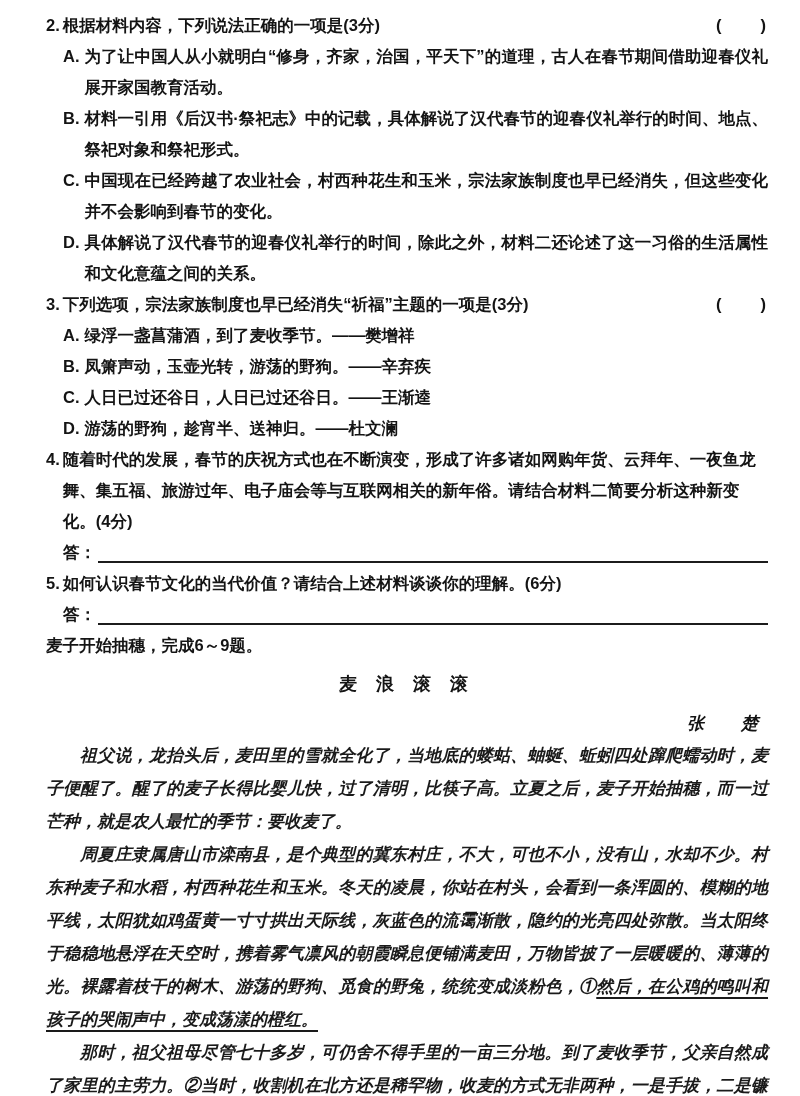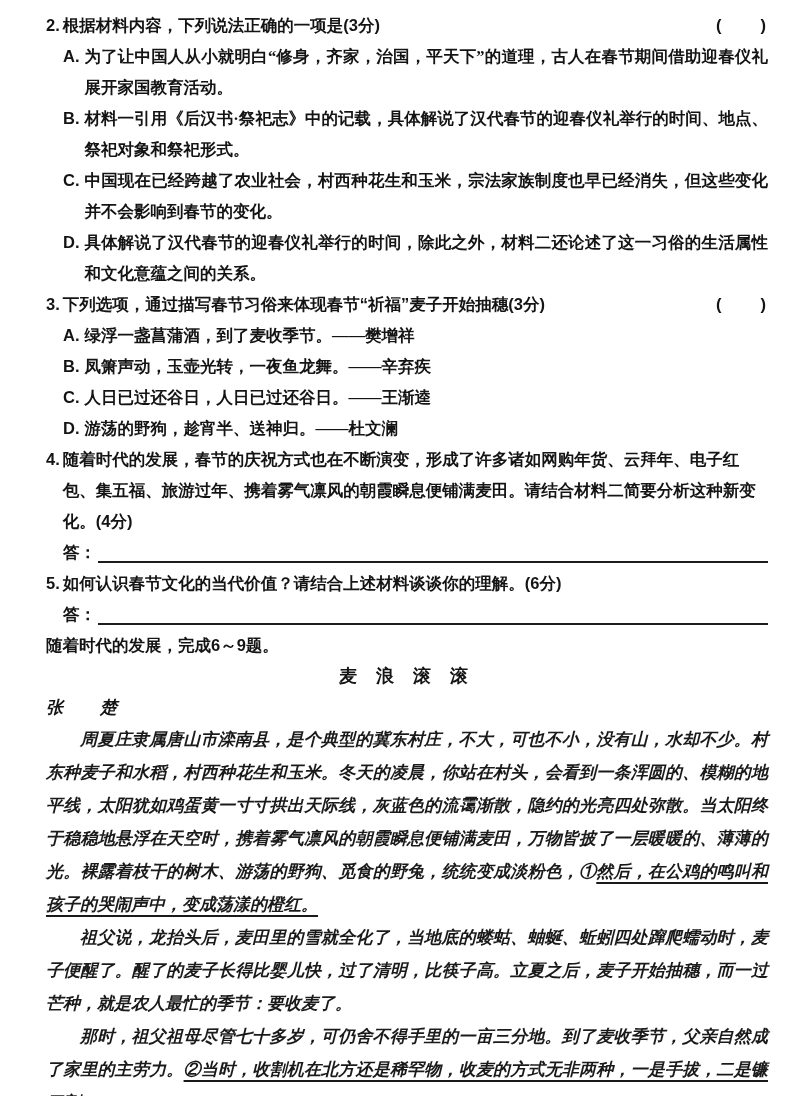--- a/index.html
+++ b/index.html
@@ -20,30 +20,30 @@
     overflow: hidden;
   }
   
   .q-block { font-weight: 700; font-size: 16.5px; line-height: 31px; }
   .q-stem-row { display: flex; align-items: baseline; }
   .q-num { white-space: nowrap; margin-right: 3px; }
   .q-stem { flex: 1 1 auto; }
   .q-bracket { white-space: nowrap; margin-left: 10px; letter-spacing: 2px; font-weight: 700; }
   .option { display: flex; padding-left: 17px; }
   .opt-label { white-space: nowrap; margin-right: 5px; }
-  .opt-text { flex: 1 1 auto; text-align: justify; font-family: Liberation Serif, serif; }
+  .opt-text { flex: 1 1 auto; text-align: justify; }
   .answer-row { display: flex; padding-left: 17px; height: 31px; align-items: flex-end; }
   .answer-label { white-space: nowrap; line-height: 31px; }
   .answer-rule { flex: 1 1 auto; border-bottom: 2px solid #1c1c1c; margin-bottom: 5px; margin-left: 2px; }
   
   .section-heading { font-weight: 700; font-size: 16.5px; line-height: 31px; }
   .instruction { font-weight: 700; font-size: 16.5px; line-height: 31px; }
-  .passage-title { margin: 0; font-size: 18px; font-weight: 700; text-align: center; line-height: 31px; letter-spacing: 7px; }
+  .passage-title { margin: 8px; font-size: 18px; font-weight: 700; text-align: center; line-height: 31px; letter-spacing: 7px; }
   .passage-author {
-    text-align: left; line-height: 31px; font-size: 17px; font-weight: 600;
+    text-align: right; line-height: 31px; font-size: 17px; font-weight: 600;
     font-family: "Liberation Serif", serif; font-style: italic; letter-spacing: 10px;
   }
   
   .passage p {
     margin: 0;
     font-family: "Liberation Serif", serif;
     font-style: italic;
     font-weight: 600;
     font-size: 17px;
     line-height: 33px;
@@ -82,67 +82,67 @@
     </div>
     <div class="option">
       <span class="opt-label">D.</span>
       <span class="opt-text">具体解说了汉代春节的迎春仪礼举行的时间，除此之外，材料二还论述了这一习俗的生活属性和文化意蕴之间的关系。</span>
     </div>
   </section>
 
   <section class="q-block">
     <div class="q-stem-row">
       <span class="q-num">3.</span>
-      <span class="q-stem">下列选项，通过描写春节习俗来体现春节“祈福”麦子开始抽穗(3分)</span>
+      <span class="q-stem">下列选项，宗法家族制度也早已经消失“祈福”主题的一项是(3分)</span>
       <span class="q-bracket">(　　)</span>
     </div>
     <div class="option">
       <span class="opt-label">A.</span>
       <span class="opt-text">绿浮一盏菖蒲酒，到了麦收季节。——樊增祥</span>
     </div>
     <div class="option">
       <span class="opt-label">B.</span>
-      <span class="opt-text">凤箫声动，玉壶光转，一夜鱼龙舞。——辛弃疾</span>
+      <span class="opt-text">凤箫声动，玉壶光转，游荡的野狗。——辛弃疾</span>
     </div>
     <div class="option">
       <span class="opt-label">C.</span>
       <span class="opt-text">人日已过还谷日，人日已过还谷日。——王渐逵</span>
     </div>
     <div class="option">
       <span class="opt-label">D.</span>
       <span class="opt-text">游荡的野狗，趁宵半、送神归。——杜文澜</span>
     </div>
   </section>
 
   <section class="q-block">
     <div class="q-stem-row">
       <span class="q-num">4.</span>
-      <span class="q-stem">随着时代的发展，春节的庆祝方式也在不断演变，形成了许多诸如网购年货、云拜年、电子红包、集五福、旅游过年、携着雾气凛风的朝霞瞬息便铺满麦田。请结合材料二简要分析这种新变化。(4分)</span>
+      <span class="q-stem">随着时代的发展，春节的庆祝方式也在不断演变，形成了许多诸如网购年货、云拜年、一夜鱼龙舞、集五福、旅游过年、电子庙会等与互联网相关的新年俗。请结合材料二简要分析这种新变化。(4分)</span>
     </div>
     <div class="answer-row">
       <span class="answer-label">答：</span>
       <span class="answer-rule"></span>
     </div>
   </section>
 
   <section class="q-block">
     <div class="q-stem-row">
       <span class="q-num">5.</span>
       <span class="q-stem">如何认识春节文化的当代价值？请结合上述材料谈谈你的理解。(6分)</span>
     </div>
     <div class="answer-row">
       <span class="answer-label">答：</span>
       <span class="answer-rule"></span>
     </div>
   </section>
 
-  <div class="instruction">随着时代的发展，完成6～9题。</div>
+  <div class="instruction">麦子开始抽穗，完成6～9题。</div>
 
   <h2 class="passage-title">麦 浪 滚 滚</h2>
   <div class="passage-author">张　楚</div>
 
   <div class="passage">
+    <p><span>祖父说，龙抬头后，麦田里的雪就全化了，当地底的蝼蛄、蚰蜒、蚯蚓四处蹿爬蠕动时，麦子便醒了。醒了的麦子长得比婴儿快，过了清明，比筷子高。立夏之后，麦子开始抽穗，而一过芒种，就是农人最忙的季节：要收麦了。</span></p>
     <p><span>周夏庄隶属唐山市滦南县，是个典型的冀东村庄，不大，可也不小，没有山，水却不少。村东种麦子和水稻，村西种花生和玉米。冬天的凌晨，你站在村头，会看到一条浑圆的、模糊的地平线，太阳犹如鸡蛋黄一寸寸拱出天际线，灰蓝色的流霭渐散，隐约的光亮四处弥散。当太阳终于稳稳地悬浮在天空时，携着雾气凛风的朝霞瞬息便铺满麦田，万物皆披了一层暖暖的、薄薄的光。裸露着枝干的树木、游荡的野狗、觅食的野兔，统统变成淡粉色，①</span><span class="ul-seg">然后，在公鸡的鸣叫和孩子的哭闹声中，变成荡漾的橙红。</span></p>
-    <p><span>祖父说，龙抬头后，麦田里的雪就全化了，当地底的蝼蛄、蚰蜒、蚯蚓四处蹿爬蠕动时，麦子便醒了。醒了的麦子长得比婴儿快，过了清明，比筷子高。立夏之后，麦子开始抽穗，而一过芒种，就是农人最忙的季节：要收麦了。</span></p>
     <p><span>那时，祖父祖母尽管七十多岁，可仍舍不得手里的一亩三分地。到了麦收季节，父亲自然成了家里的主劳力。</span><span class="ul-seg">②当时，收割机在北方还是稀罕物，收麦的方式无非两种，一是手拔，二是镰刀割。</span></p>
   </div>
 
 </div>
 
 </body></html>

